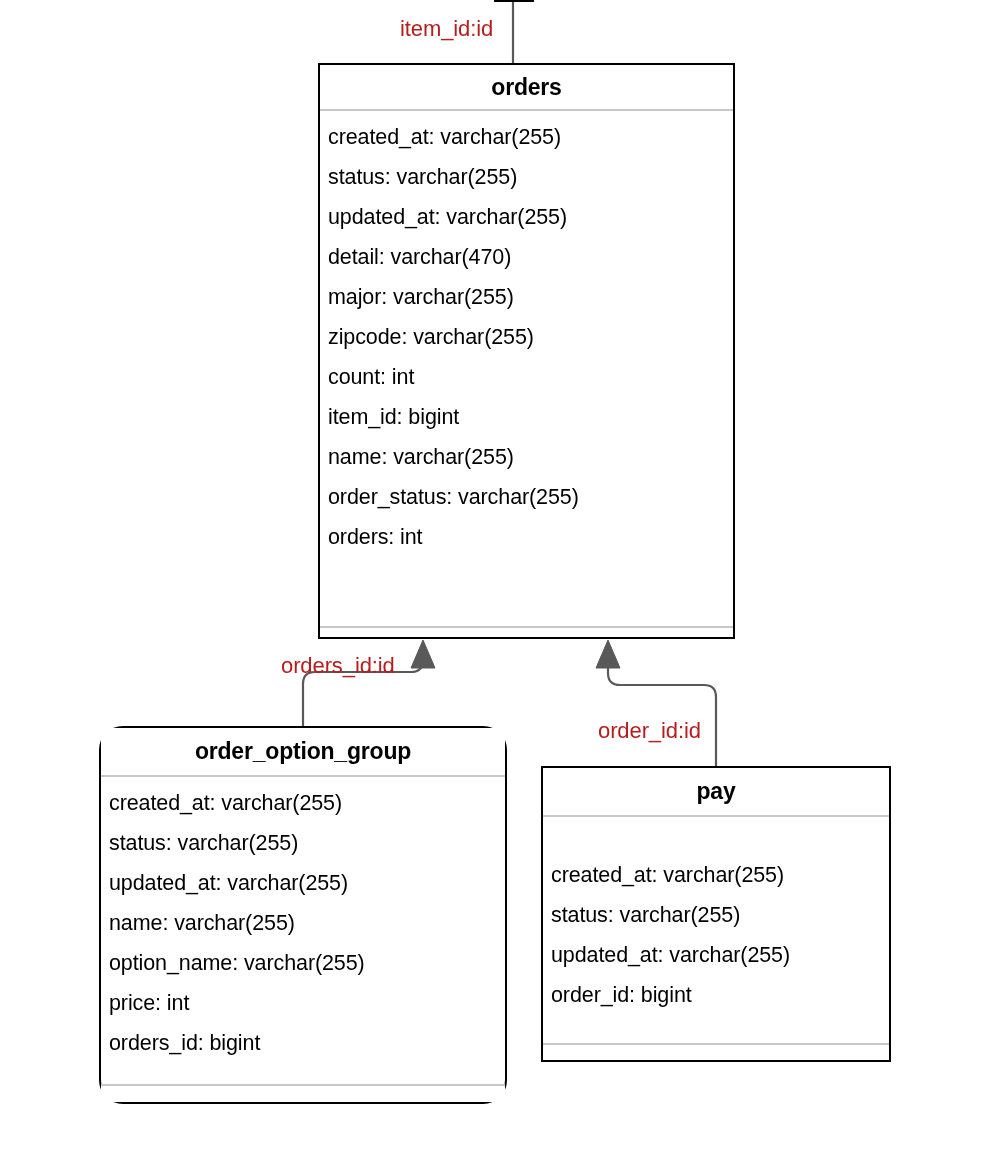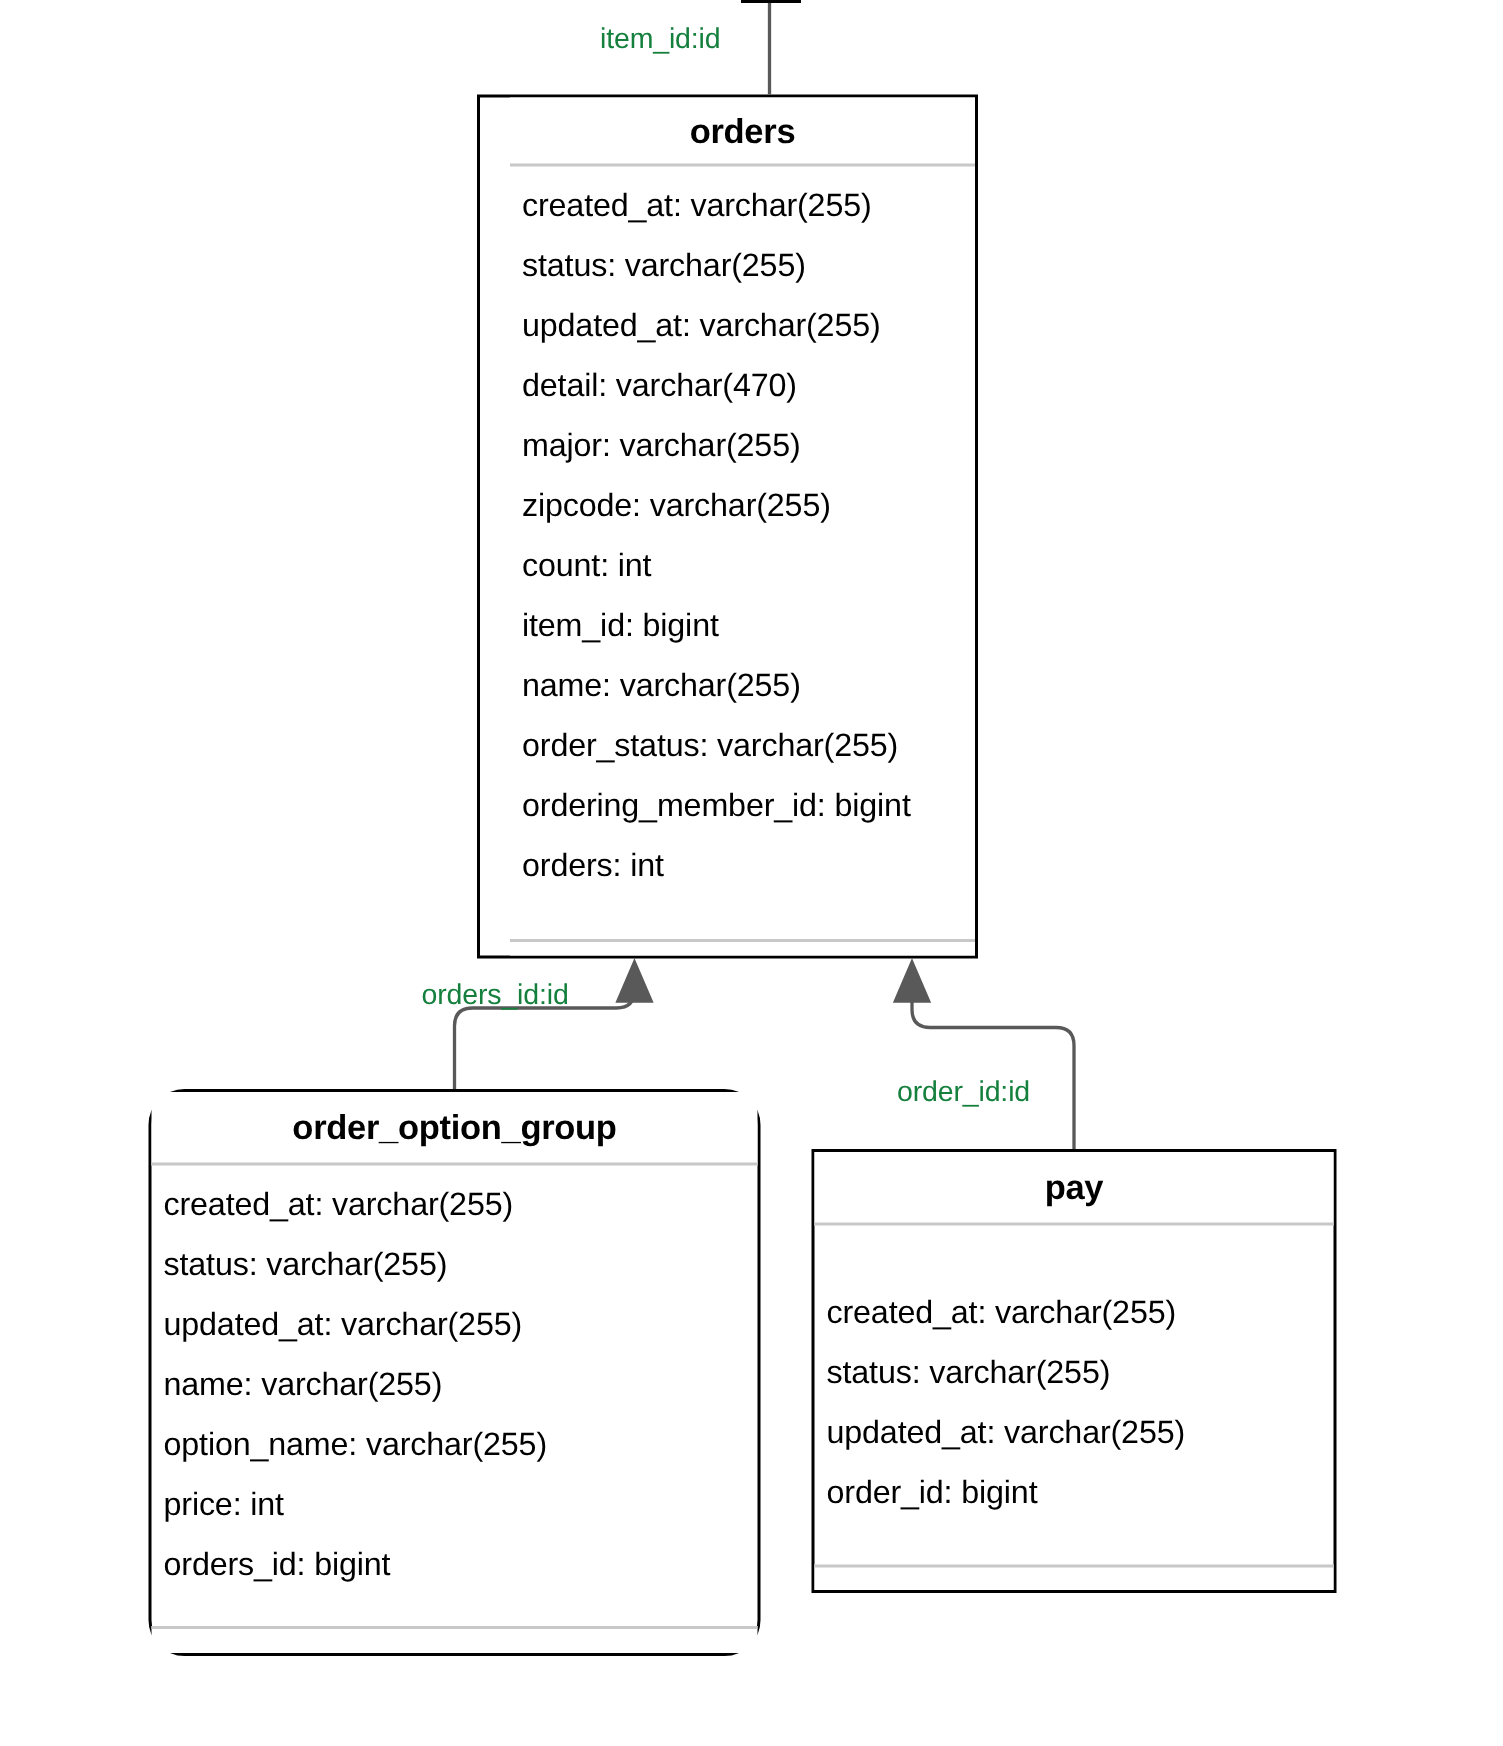--- a/index.html
+++ b/index.html
@@ -70,22 +70,22 @@
   }
   .entity-footer {
     flex: 0 0 auto;
     border-top: 2px solid #c8c8c8;
     background: #ffffff;
   }
 
   
   .edge-label {
     position: absolute;
-    font-size: 19px;
-    color: #15803d;
+    font-size: 22px;
+    color: #b91c1c;
     white-space: nowrap;
     letter-spacing: -0.1px;
     background: transparent;
   }
 
   
   .clipped-entity {
     position: absolute;
     background: #ffffff;
     border: 2px solid #000000;
@@ -111,36 +111,35 @@
     <path d="M 716 766 L 716 697 Q 716 685 704 685 L 620 685 Q 608 685 608 673 L 608 655" fill="none" stroke="#595959" stroke-width="2.2" stroke-linecap="butt" stroke-linejoin="round"></path>
     <polygon points="608,640 620,668 596,668" fill="#595959" stroke="#595959" stroke-width="1"></polygon>
   </svg>
 
   <div class="edge-label" style="left:400px; top:16px;">item_id:id</div>
 
   <div class="edge-label" style="left:281px; top:653px;">orders_id:id</div>
 
   <div class="edge-label" style="left:598px; top:718px;">order_id:id</div>
 
-  <div class="entity" style="left:318px; top:63px; width:334px; height:576px;padding-left:20px;">
+  <div class="entity" style="left:318px; top:63px; width:417px; height:576px;">
     <div class="entity-header" style="height:46px;">
       <span class="entity-title">orders</span>
     </div>
     <div class="entity-body">
       <div class="entity-row">created_at: varchar(255)</div>
       <div class="entity-row">status: varchar(255)</div>
       <div class="entity-row">updated_at: varchar(255)</div>
       <div class="entity-row">detail: varchar(470)</div>
       <div class="entity-row">major: varchar(255)</div>
       <div class="entity-row">zipcode: varchar(255)</div>
       <div class="entity-row">count: int</div>
       <div class="entity-row">item_id: bigint</div>
       <div class="entity-row">name: varchar(255)</div>
       <div class="entity-row">order_status: varchar(255)</div>
-      <div class="entity-row">ordering_member_id: bigint</div>
       <div class="entity-row">orders: int</div>
     </div>
     <div class="entity-footer" style="height:11px;"></div>
   </div>
 
   <div class="entity" style="left:99px; top:726px; width:408px; height:378px;border-radius:24px;">
     <div class="entity-header" style="height:49px;">
       <span class="entity-title">order_option_group</span>
     </div>
     <div class="entity-body">

